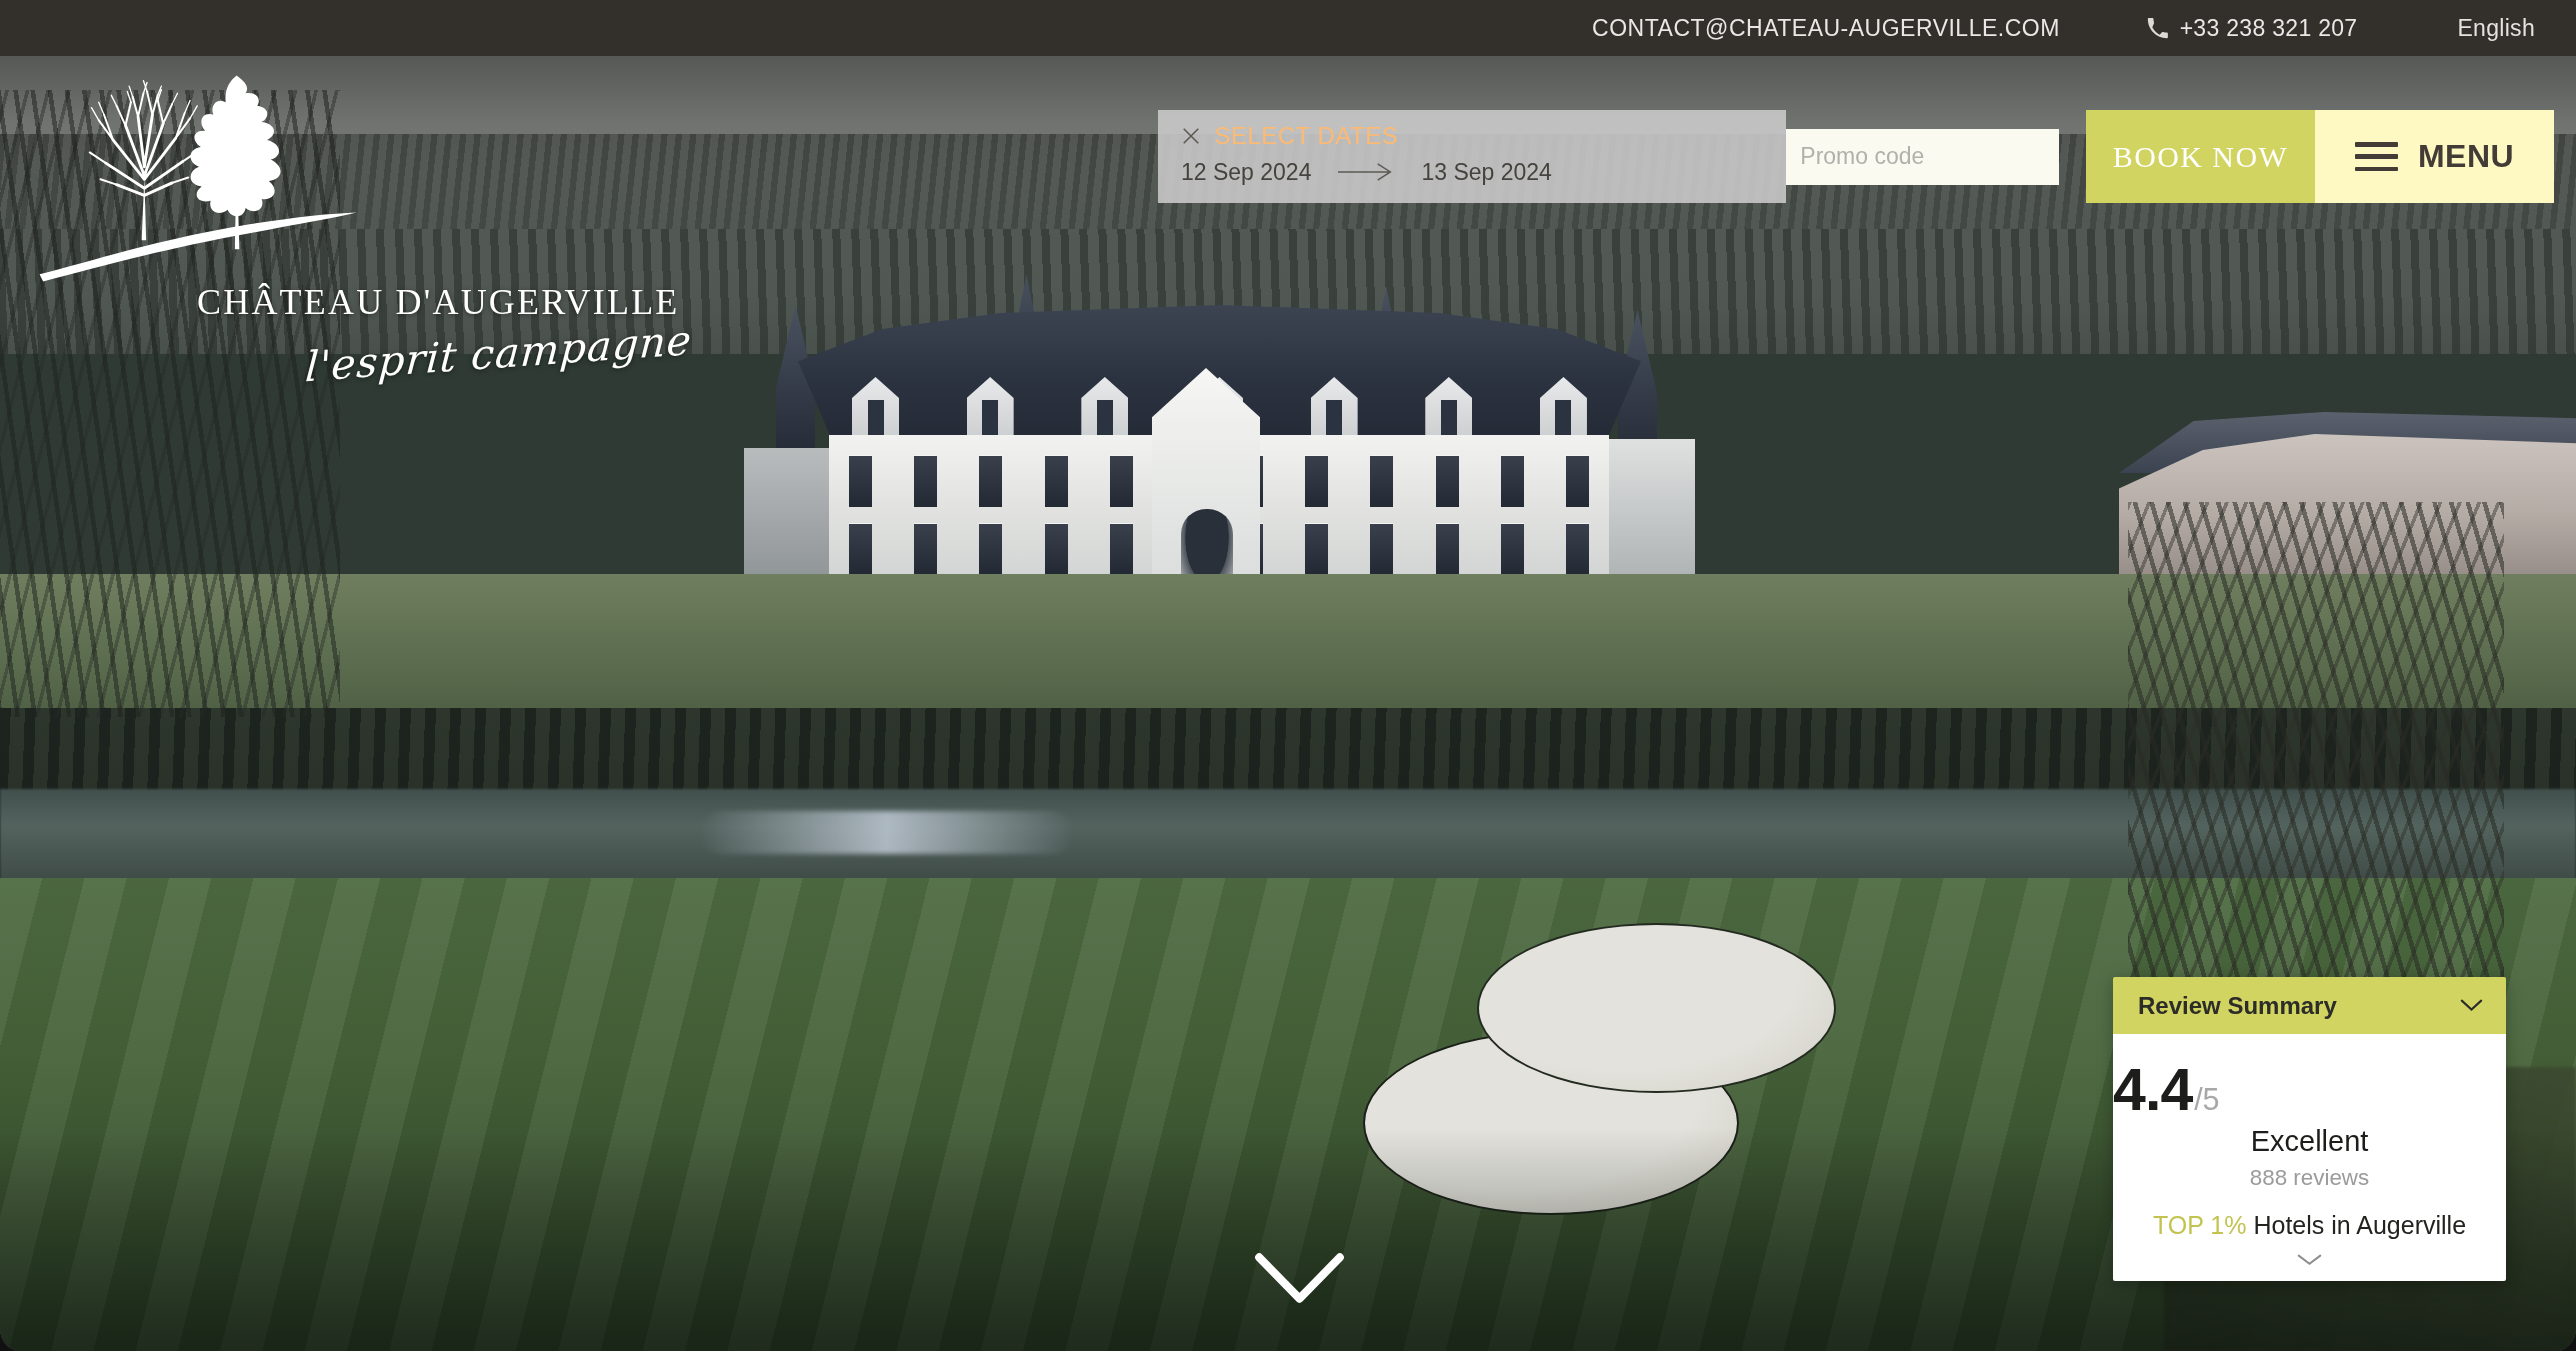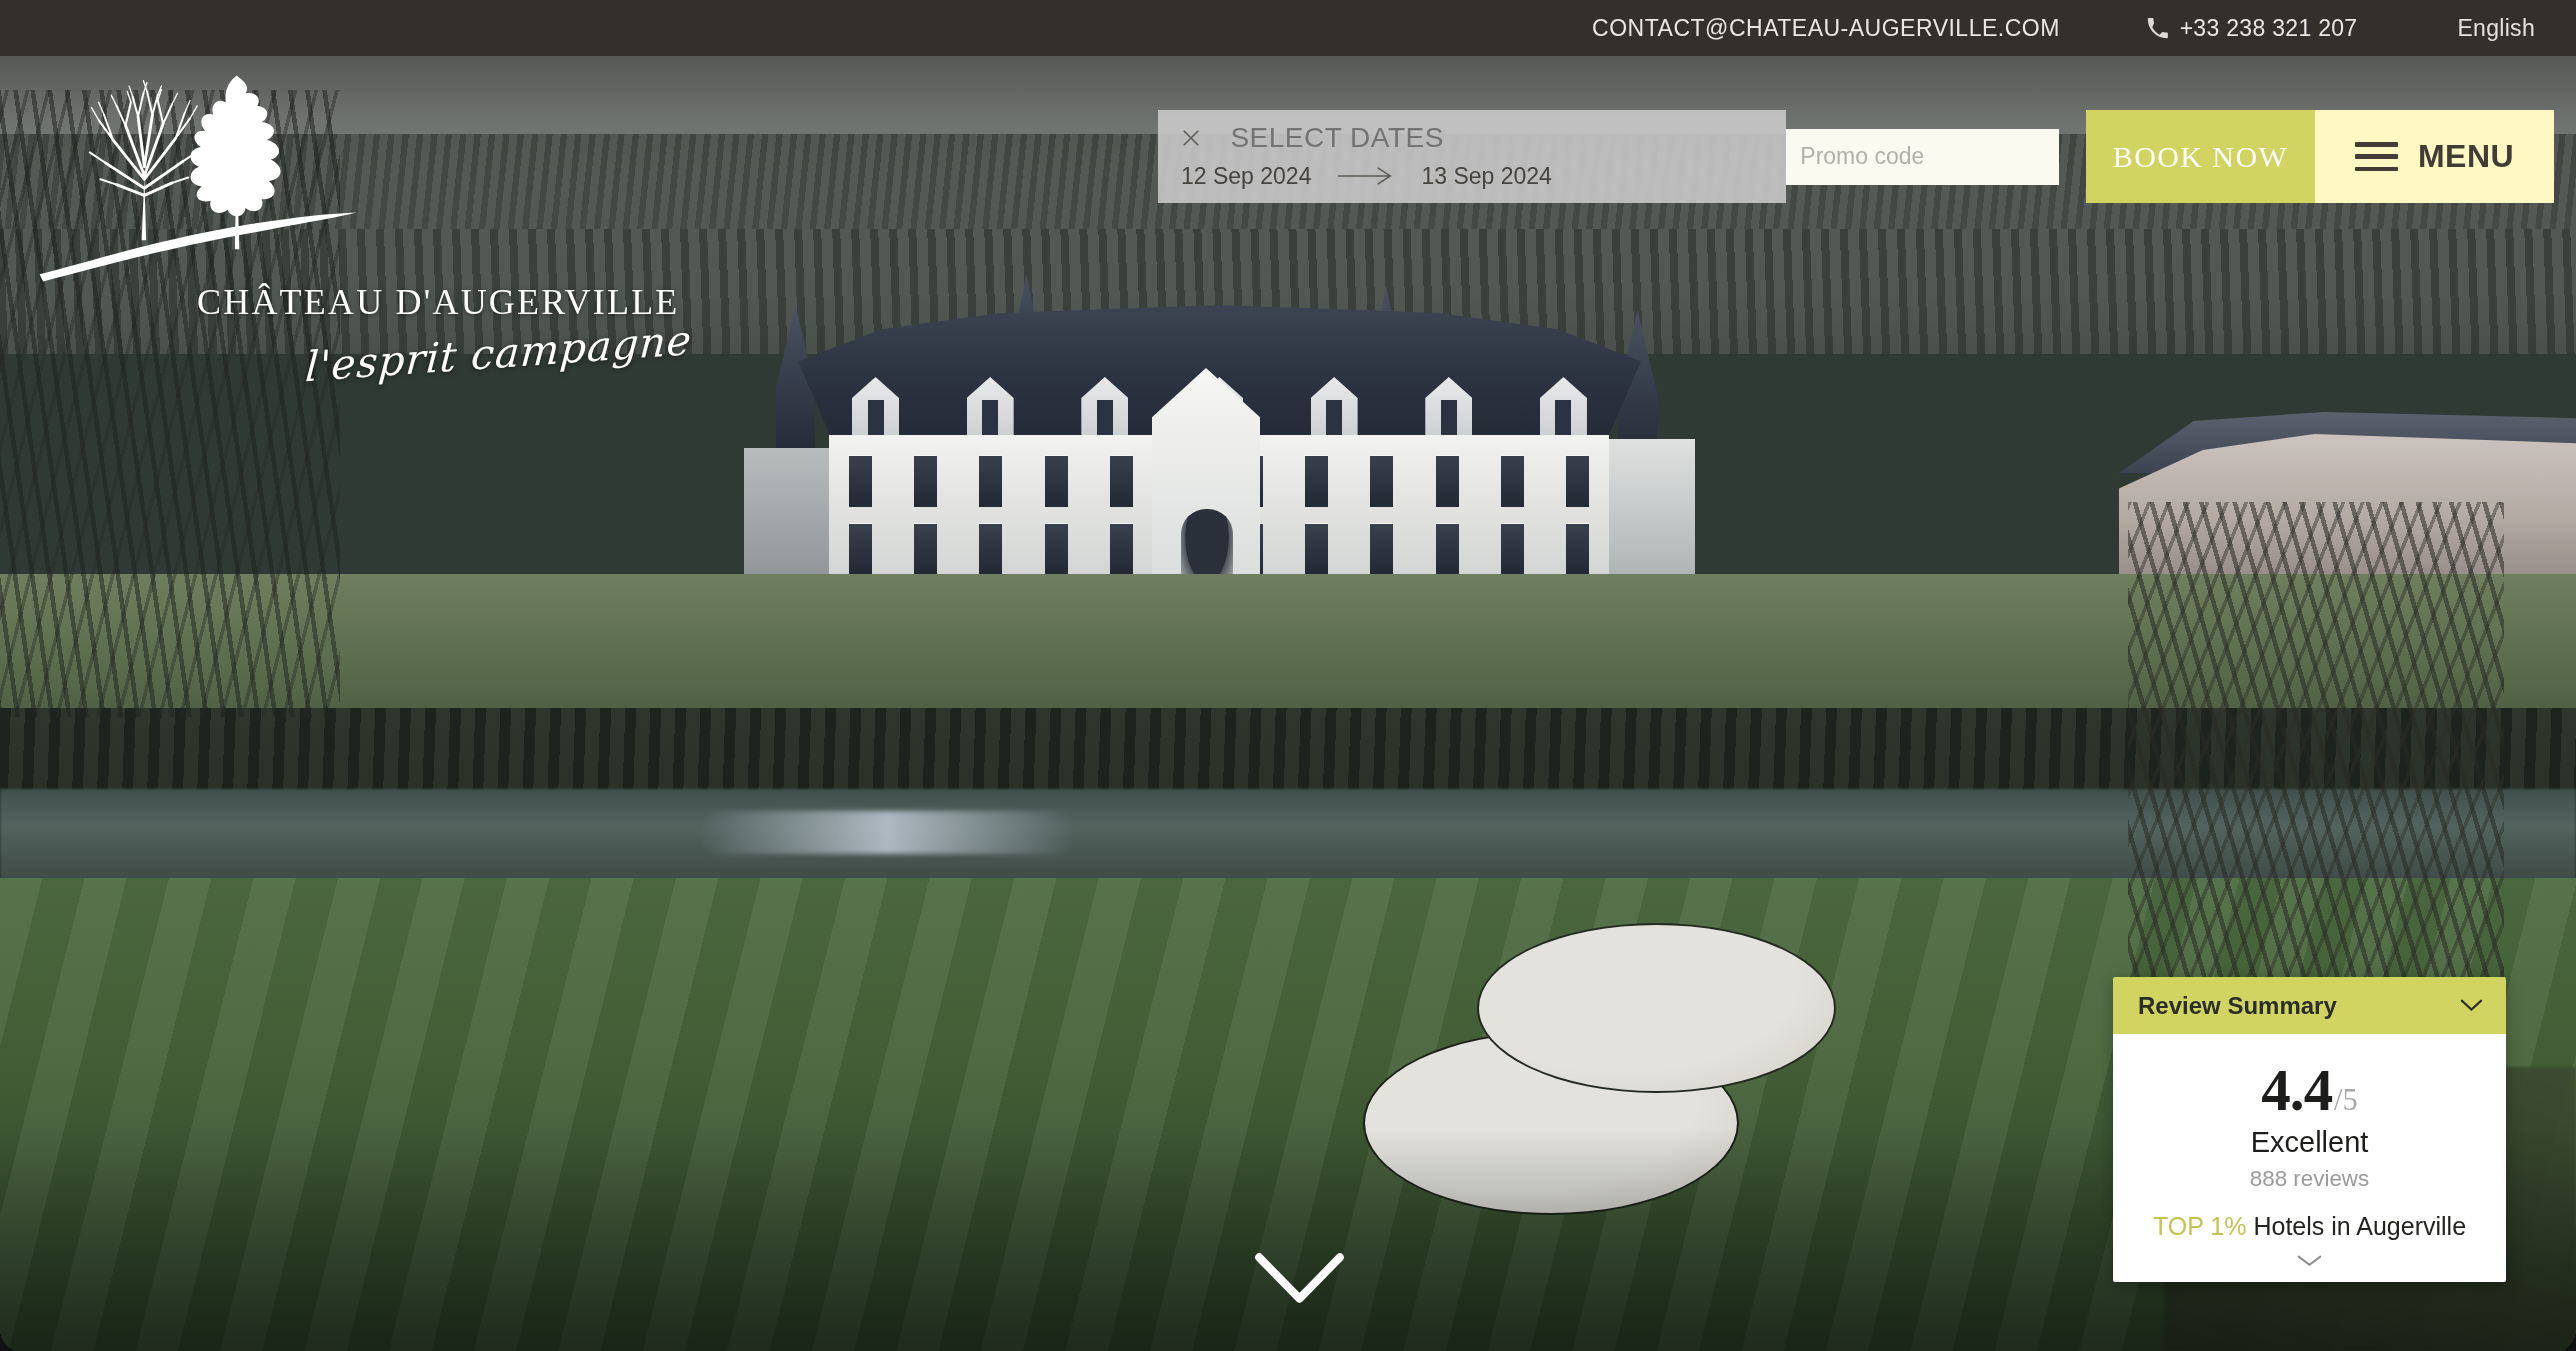--- a/index.html
+++ b/index.html
@@ -181,21 +181,21 @@
   .bookbar {
     position:absolute; top: 110px; left: 1158px; width: 1396px; height: 93px;
     display:flex; z-index: 45;
   }
   .bb-dates {
     flex: 1 1 auto; background: rgba(203,203,203,.88);
     padding: 11.7px 0 0 23px;
   }
   .bb-dates-top { display:flex; align-items:center; gap:13.4px; }
   .x-ico { width: 20px; height: 20px; display:block; }
-  .bb-label { font-size: 28px; color:#737373; letter-spacing:0.5px;margin-left:16px; }
+  .bb-label { font-size: 24px; color:#fdba74; letter-spacing:0.5px; }
   .bb-dates-row { display:flex; align-items:center; gap: 27px; margin-top: 9px; }
   .bb-date { font-size: 23px; color:#46433f; }
   .arrow-ico { width: 56px; height: 20px; display:block; }
   .bb-promo-wrap { display:flex; align-items:center; }
   .promo {
     width: 273px; height: 56px; margin-right: 27px;
     background: #FAFAF0; border: none; outline: none;
     font-family: "Liberation Sans", sans-serif; font-size: 23px; color:#56534f;
     padding: 0 14.3px;
   }
@@ -247,21 +247,21 @@
     border-radius: 2px; overflow:hidden; z-index: 35;
     box-shadow: 0 3.6px 16px rgba(0,0,0,.28);
   }
   .rev-head {
     background:#D2D462; height: 57px; display:flex; align-items:center;
     justify-content:space-between; padding: 0 23px 0 25px; cursor:pointer;
   }
   .rev-title { font-size: 24px; font-weight:700; color:#2c2c28; }
   .chev-sm { width: 23px; height: 14.3px; display:block; }
   .rev-body { background:#fff; padding: 21.5px 0 14.3px; text-align:center; }
-  .rev-score { display:flex; align-items:baseline; justify-content:center;font-family:Liberation Serif, serif; }
+  .rev-score { display:flex; align-items:baseline; justify-content:flex-start; }
   .rev-score-main { font-size: 59px; font-weight:700; color:#1d1d1b; letter-spacing:-0.9px; }
   .rev-score-out { font-size: 30.5px; color:#a8a8a8; font-weight:400; margin-left: 1.8px; }
   .rev-word { font-size: 29px; color:#1d1d1b; margin-top: 1px; }
   .rev-count { font-size: 22.4px; color:#9b9b9b; margin-top: 7.2px; }
   .rev-rank { font-size: 25px; color:#232320; margin-top: 20px; }
   .rev-rank b { color:#C2C44F; font-weight:400; }
   .rev-more { display:flex; justify-content:center; margin-top: 12.5px; cursor:pointer; }
   .chev-more { width: 27px; height: 14.3px; display:block; }
 
   

